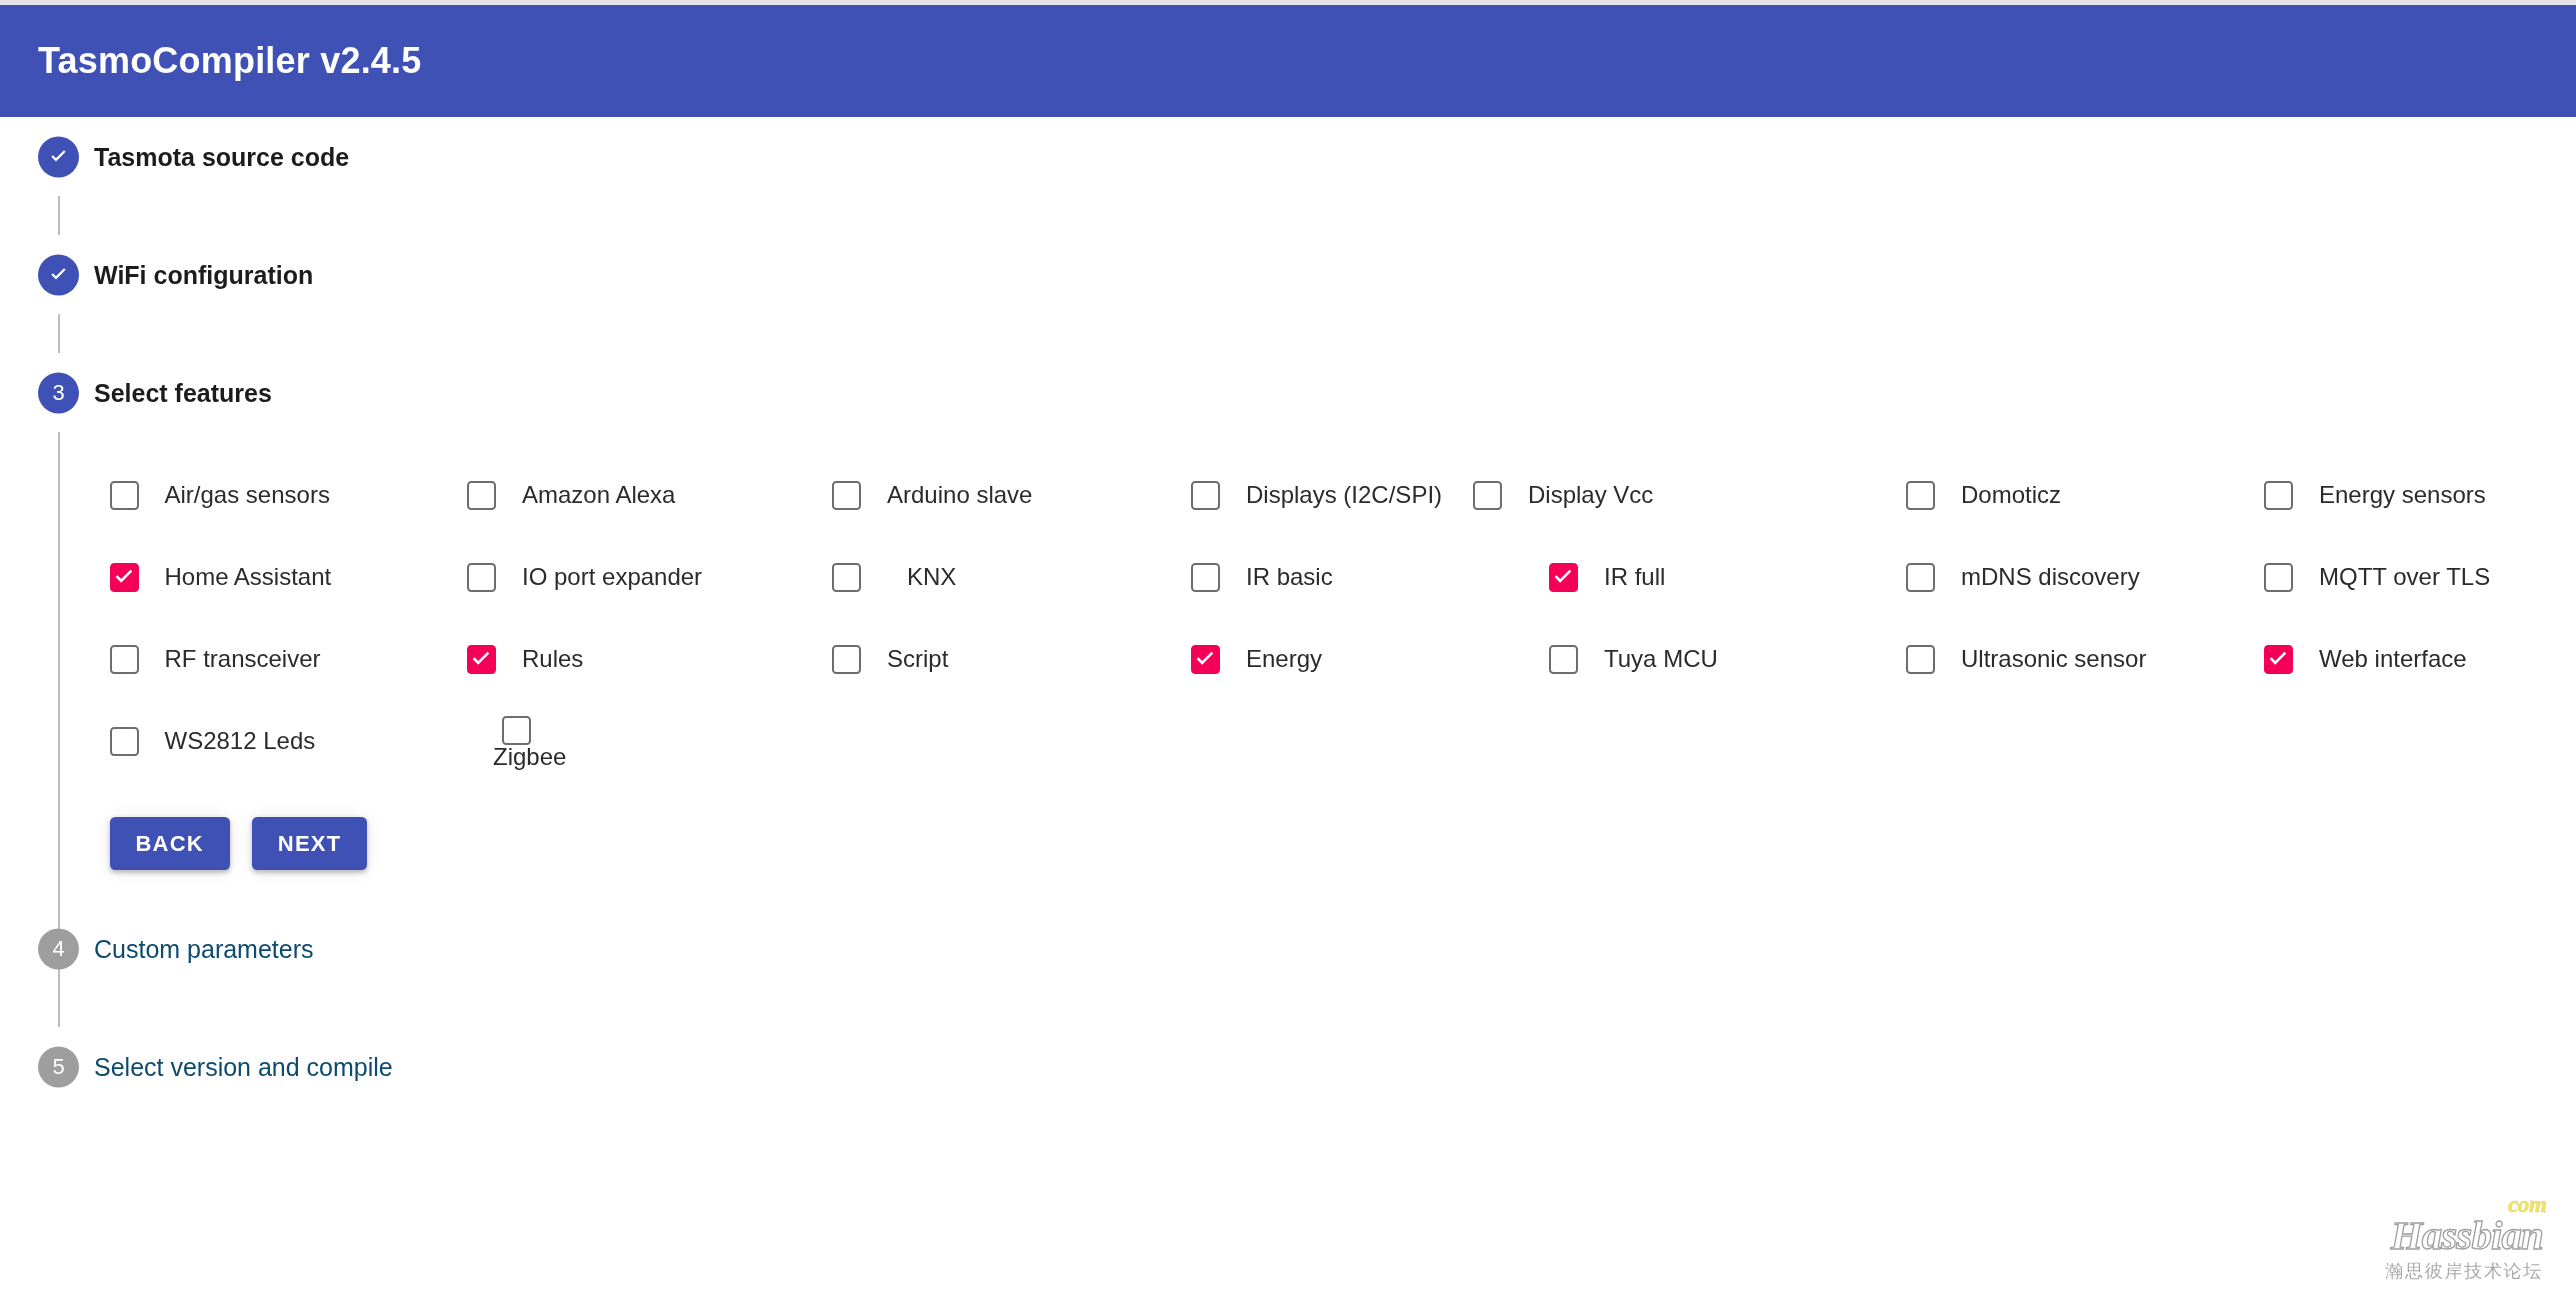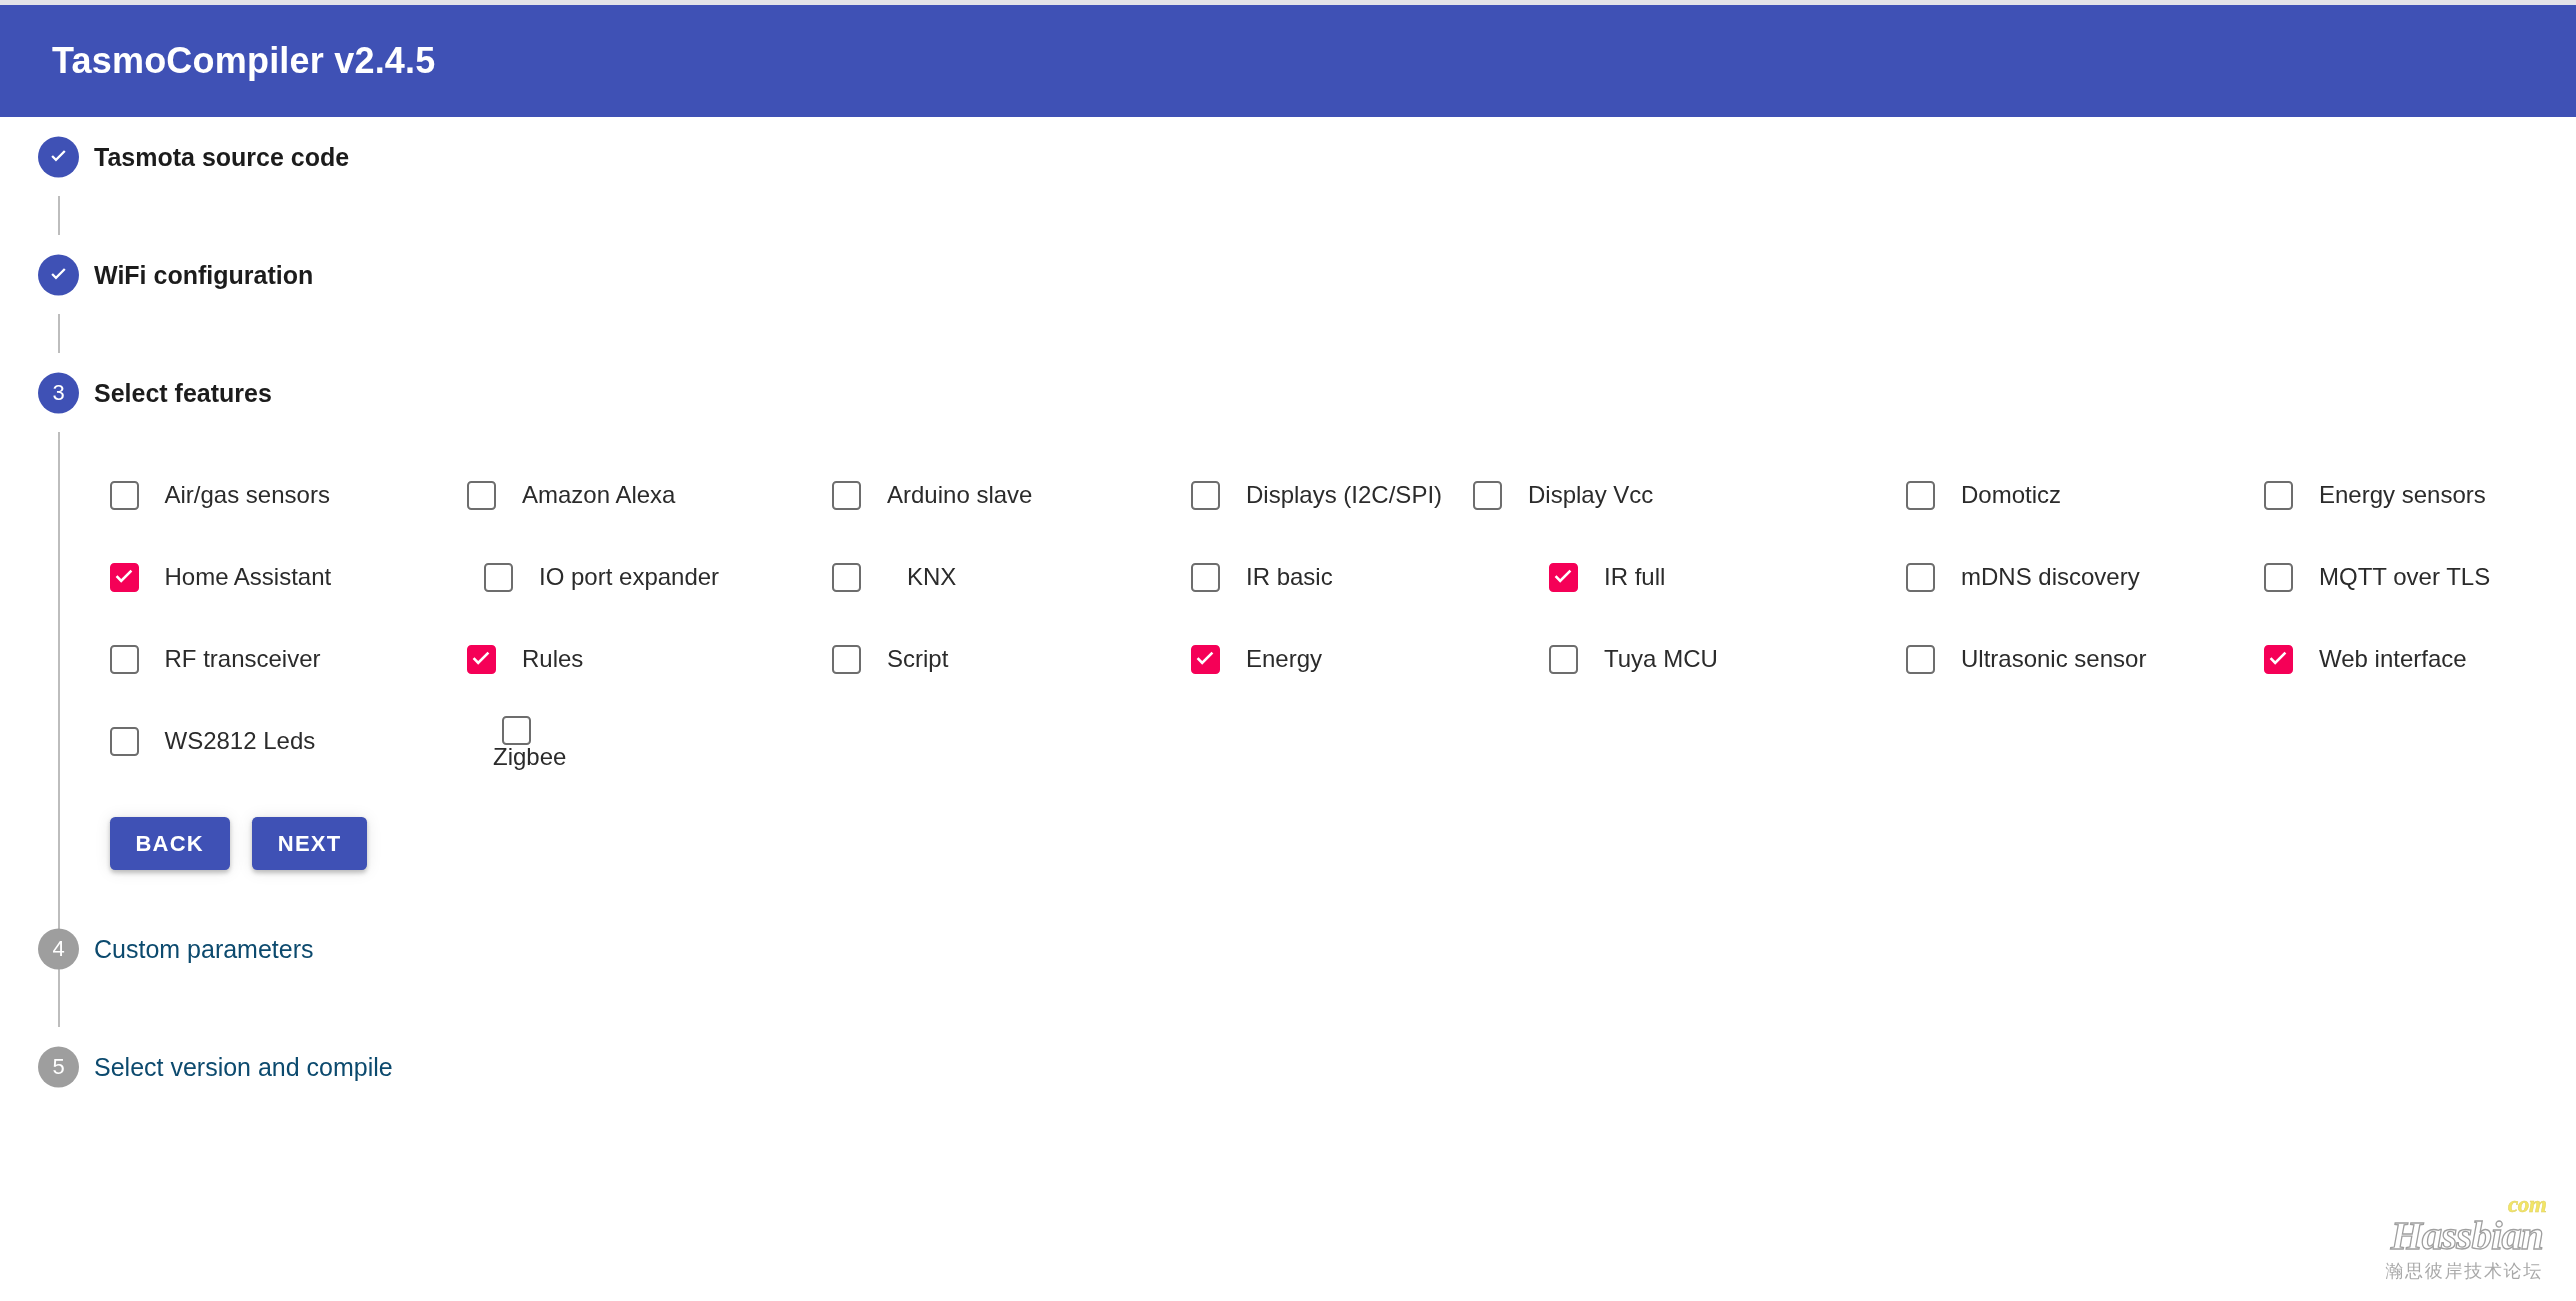--- a/index.html
+++ b/index.html
@@ -19,21 +19,21 @@
   .appbar {
     position: absolute; left:0; top:5.2px; width:2576px; height:112px;
     background:#3f51b5;
     display:flex; align-items:center;
   }
   .appbar-title {
     color:#ffffff;
     font-size:36px;
     font-weight:700;
     letter-spacing:0.2px;
-    margin-left:52px;
+    margin-left:38px;
   }
 
   .stepper { position:absolute; left:0; top:117px; width:2576px; }
 
   .step { position:relative; }
   .step-head { position:relative; height:79px; display:flex; align-items:center; }
   .circle {
     position:absolute; left:38px; top:50%; transform:translateY(-50%);
     width:41px; height:41px; border-radius:50%;
     display:flex; align-items:center; justify-content:center;
@@ -213,21 +213,21 @@
 
           <div class="feature-row">
             <div class="feature-item" style="left:15.5px;">
               <span class="cbx checked">
                 <svg viewBox="0 0 24 24">
                     <path d="M9.4 17.2 4.3 12.1l1.7-1.7 3.4 3.4 8.6-8.6 1.7 1.7z" fill="#ffffff"></path>
                   </svg>
               </span>
               <span class="feature-label">Home Assistant</span>
             </div>
-            <div class="feature-item" style="left:390px;">
+            <div class="feature-item" style="left:373px;">
               <span class="cbx"></span>
               <span class="feature-label">IO port expander</span>
             </div>
             <div class="feature-item" style="left:738px;gap:20px;">
               <span class="cbx"></span>
               <span class="feature-label">KNX</span>
             </div>
             <div class="feature-item" style="left:1097px;">
               <span class="cbx"></span>
               <span class="feature-label">IR basic</span>

